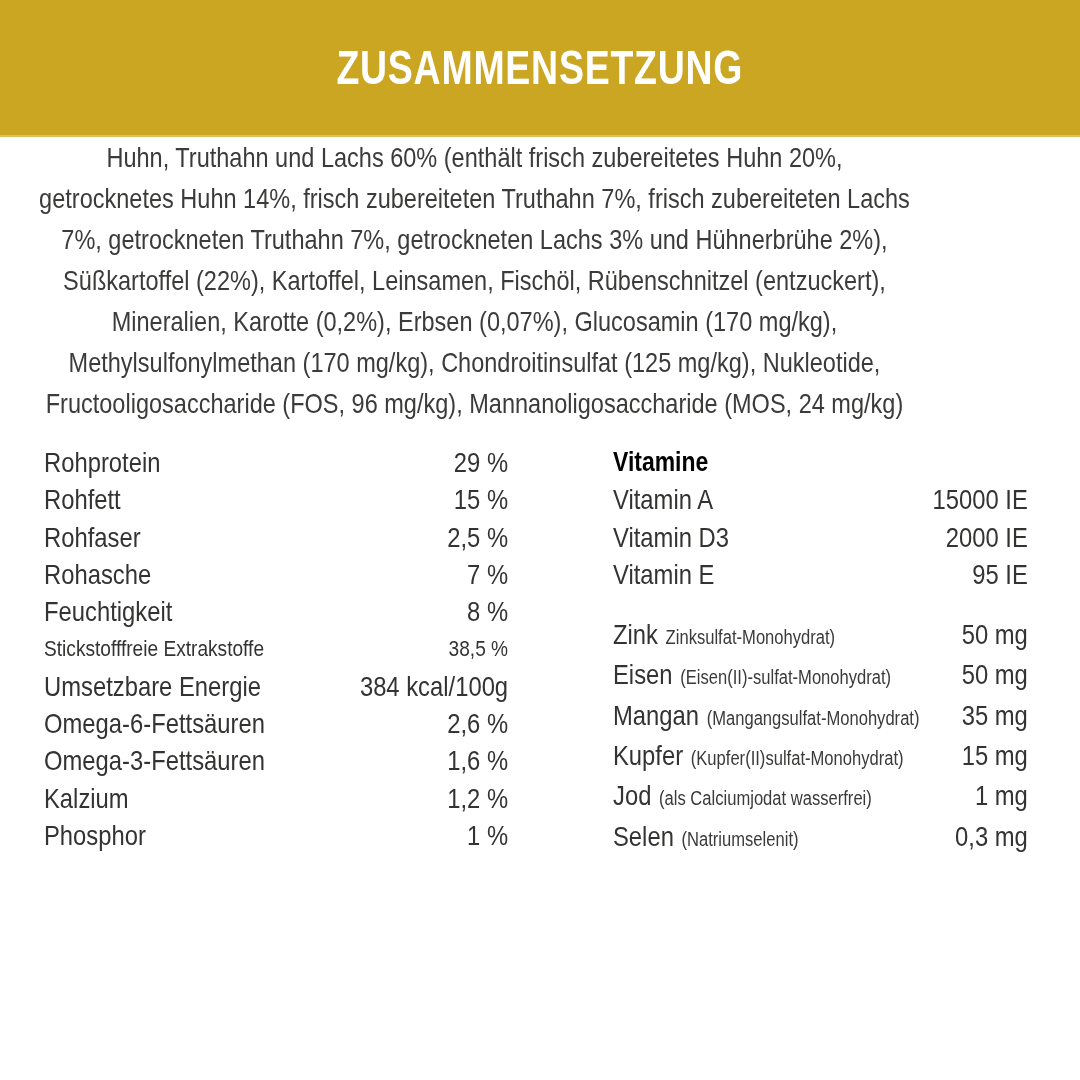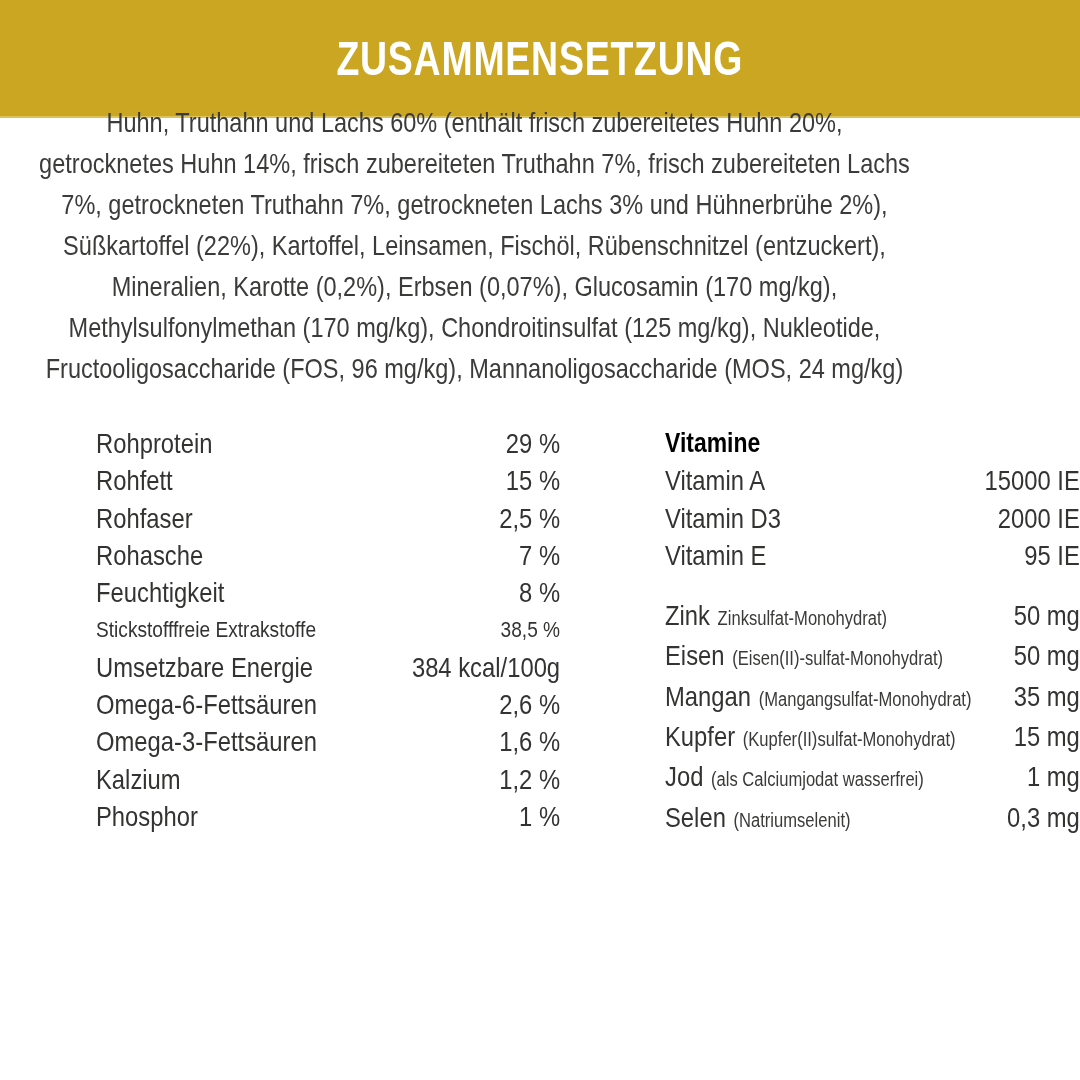--- a/index.html
+++ b/index.html
@@ -9,38 +9,38 @@
     width: 1080px; height: 1080px;
     background: #ffffff;
     overflow: hidden;
     font-family: "Liberation Sans", sans-serif;
     color: #3a3a39;
   }
 
   
   .banner { background: #CBA622; }
   .banner-top {
-    height: 118px;
+    height: 137px;
     display: flex; align-items: center; justify-content: center;
     border-bottom: 2px solid #ddc257;
   }
   .banner-top h1 {
     margin: 0;
     color: #ffffff;
     font-size: 48px; font-weight: 700;
     letter-spacing: 1px;
     white-space: nowrap;
     transform: scaleX(0.78);
     transform-origin: center center;
   }
 
   
   .ingredients {
     height: 271px;
-    display: flex; align-items: flex-end;
+    display: flex; align-items: flex-start;
   }
   .ingredients p {
     width: 1200px;
     margin: 0 0 0 36px;
     transform: scaleX(0.84);
     transform-origin: left center;
     text-align: center;
     font-size: 28px; line-height: 41px;
     font-weight: 400;
     color: #3b3b3a;
@@ -58,21 +58,21 @@
     color: #ffffff;
     font-size: 39px; line-height: 50px;
     font-weight: 700;
     letter-spacing: 1px;
     white-space: nowrap;
   }
   .h-left  { transform: scaleX(0.88); transform-origin: left top; }
   .h-right { transform: scaleX(0.88); transform-origin: right top; }
 
   
-  .content { display: flex; padding: 36px 0 0 96px; }
+  .content { display: flex; padding: 36px 0 0 44px; }
   .col-left  { width: 464px; }
   .col-right { width: 415px; margin-left: 105px; }
   .cinner-l { width: 546px; transform: scaleX(0.85); transform-origin: left top; }
   .cinner-r { width: 488px; transform: scaleX(0.85); transform-origin: left top; }
 
   .row {
     display: flex; justify-content: space-between; align-items: baseline;
     line-height: 37.3px;
     font-size: 28px;
     color: #333332;

